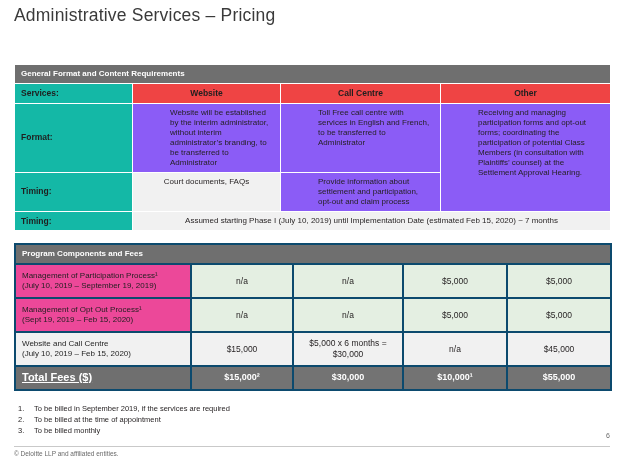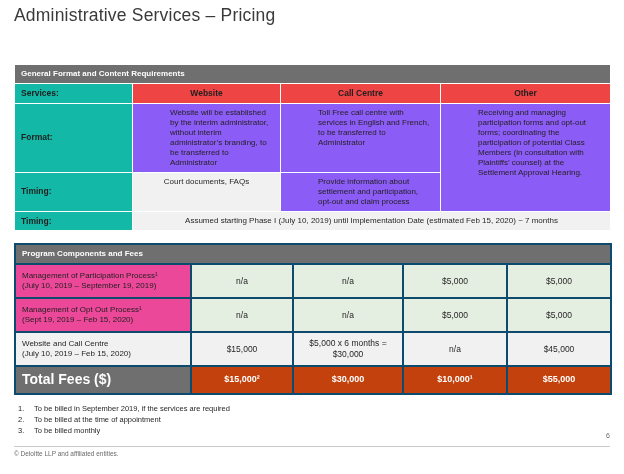--- a/index.html
+++ b/index.html
@@ -132,24 +132,25 @@
   }
   .t2 .val-grey {
     background: #f1f1f1;
     text-align: center;
     font-size: 8.5px;
   }
   .t2 .totlbl {
     background: #6f6f6f;
     color: #ffffff;
     font-weight: bold;
-    font-size: 14px;
+    font-size: 11px;
+    text-decoration: underline;
   }
   .t2 .totval {
-    background: #c2410c;
+    background: #737373;
     color: #ffffff;
     font-weight: bold;
     font-size: 9px;
     text-align: center;
   }
 
   
   .footnotes {
     position: absolute;
     left: 18px;

